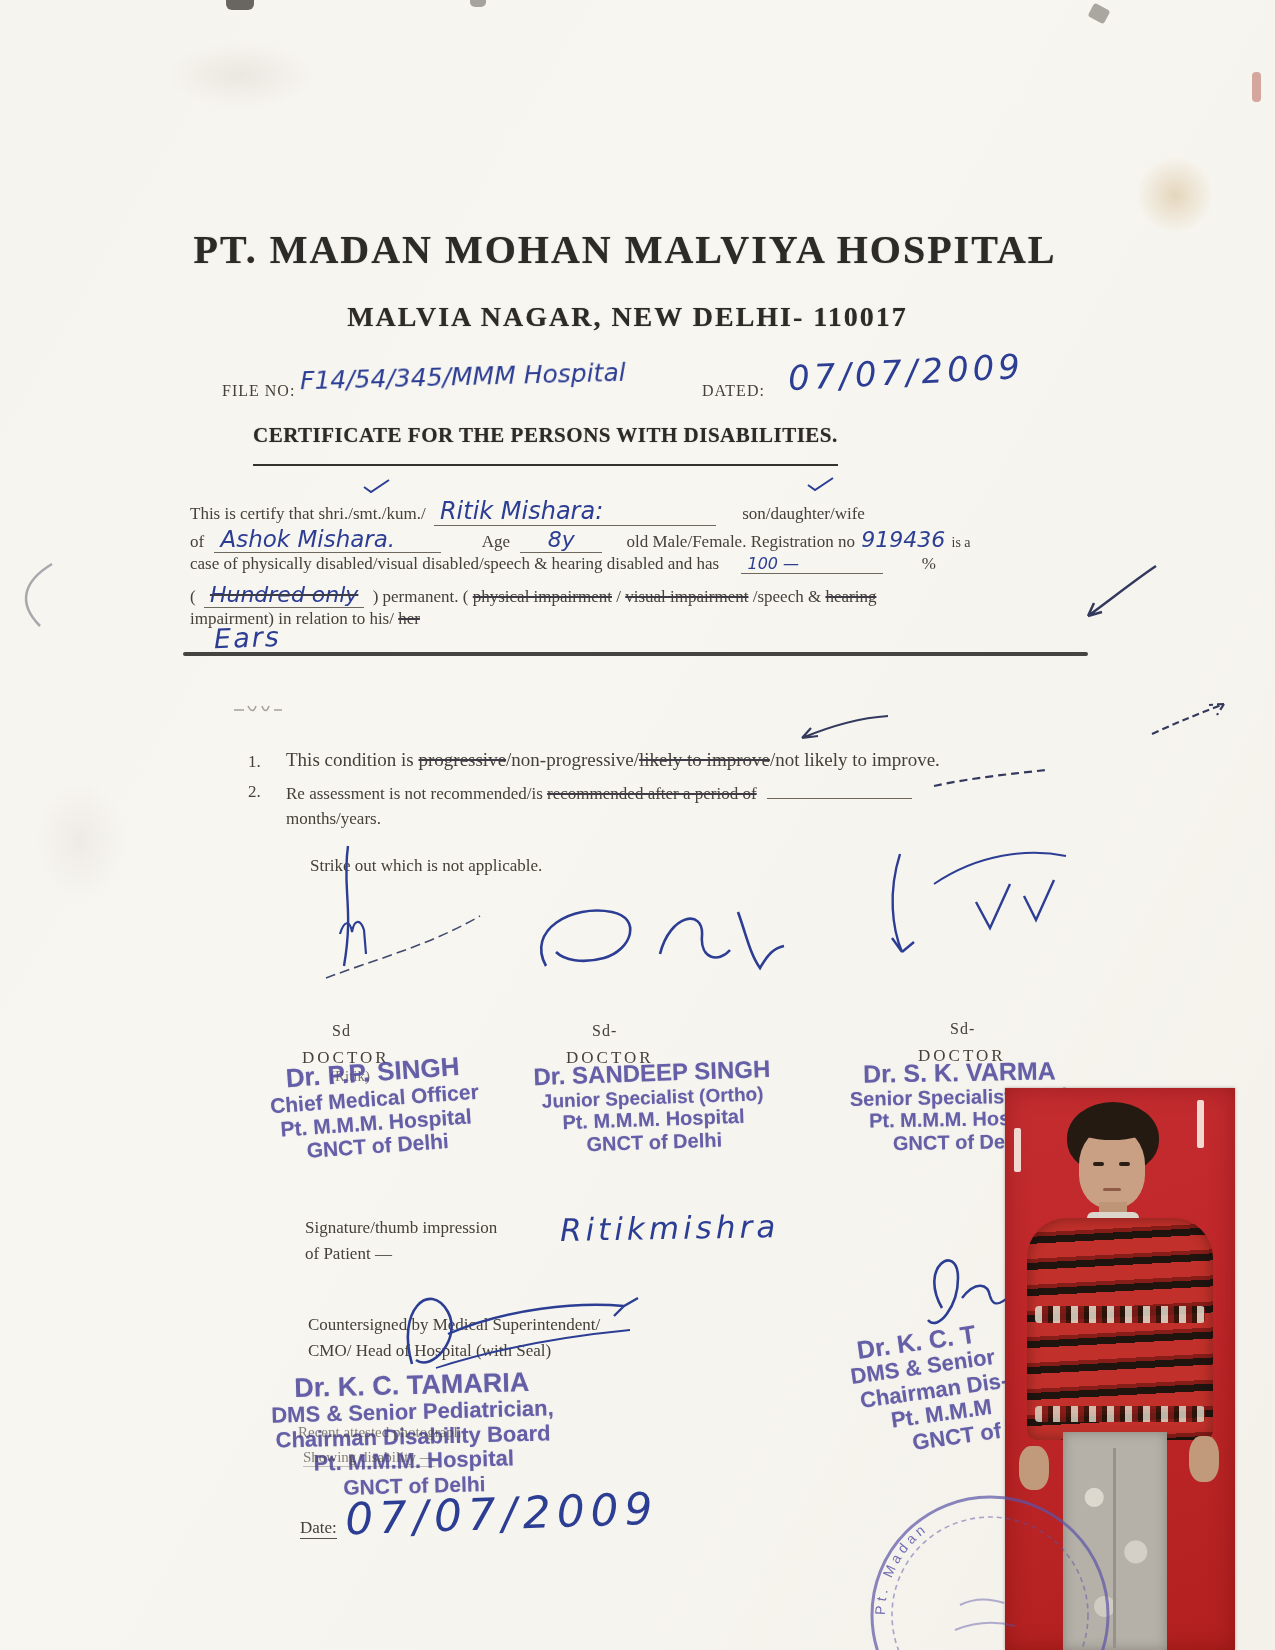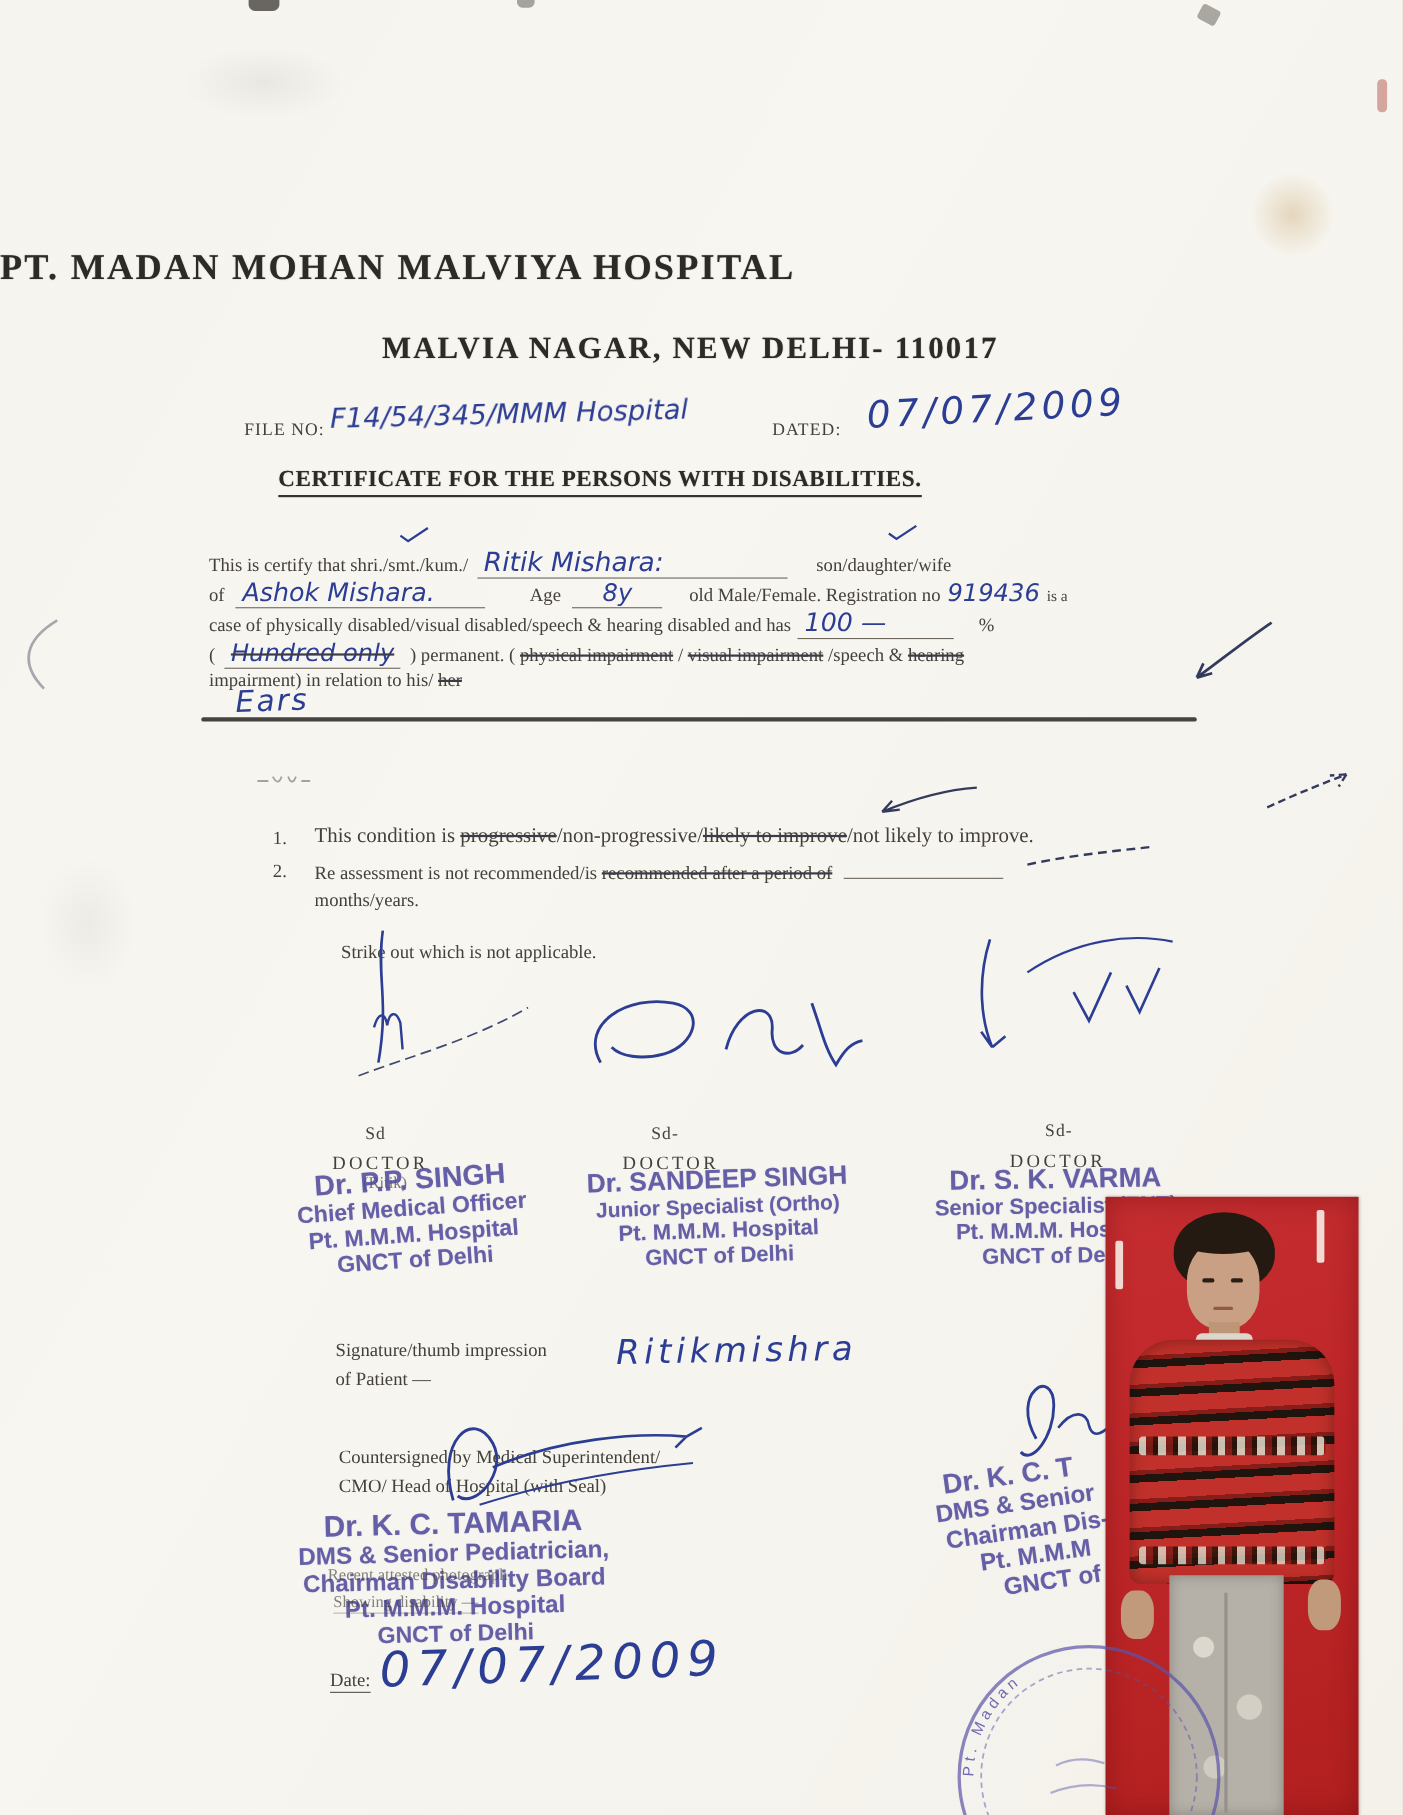--- a/index.html
+++ b/index.html
@@ -27,47 +27,47 @@
   <div class="abs" style="left:470px;top:0;width:16px;height:7px;background:#55504a;opacity:.5;border-radius:0 0 5px 5px;"></div>
   <div class="abs" style="left:1090px;top:6px;width:18px;height:15px;background:#6a665f;opacity:.55;transform:rotate(28deg);border-radius:3px;"></div>
   <div class="abs" style="left:1252px;top:72px;width:9px;height:30px;background:#b2574e;opacity:.5;border-radius:4px;"></div>
   <div class="abs" style="left:1120px;top:140px;width:110px;height:110px;background:radial-gradient(closest-side,rgba(190,150,80,.32),rgba(190,150,80,0) 70%);"></div>
   <div class="abs" style="left:140px;top:30px;width:200px;height:90px;background:radial-gradient(closest-side,rgba(120,115,100,.10),rgba(120,115,100,0) 75%);"></div>
   <div class="abs" style="left:20px;top:760px;width:120px;height:160px;background:radial-gradient(closest-side,rgba(120,115,100,.08),rgba(120,115,100,0) 75%);"></div>
   <svg class="abs" style="left:10px;top:560px;" width="50" height="70" viewBox="0 0 50 70">
     <path d="M42,4 C12,22 8,44 30,66" fill="none" stroke="#5a5a6e" stroke-width="2.5" opacity=".5"></path>
   </svg>
 
-  <div class="abs typed-dark" style="left:0;top:226px;width:1250px;font-size:33px;font-weight:bold;letter-spacing:2px;text-shadow:0 0 1px rgba(43,41,38,.55);">PT. MADAN MOHAN MALVIYA HOSPITAL</div>
+  <div class="abs typed-dark" style="left:0;top:226px;width:1250px;text-align:center;font-size:40px;font-weight:bold;letter-spacing:2px;text-shadow:0 0 1px rgba(43,41,38,.55);">PT. MADAN MOHAN MALVIYA HOSPITAL</div>
   <div class="abs typed-dark" style="left:0;top:301px;width:1255px;text-align:center;font-size:28px;font-weight:bold;letter-spacing:2px;text-shadow:0 0 1px rgba(43,41,38,.55);">MALVIA NAGAR, NEW DELHI- 110017</div>
 
   <div class="abs typed" style="left:222px;top:382px;font-size:16px;letter-spacing:1px;">FILE NO:</div>
   <div class="abs hand smudge" style="left:300px;top:362px;font-size:25px;transform:rotate(-1.5deg);white-space:nowrap;">F14/54/345/MMM Hospital</div>
   <div class="abs typed" style="left:702px;top:382px;font-size:16px;letter-spacing:1px;">DATED:</div>
   <div class="abs hand" style="left:788px;top:352px;font-size:34px;transform:rotate(-3deg);letter-spacing:4px;white-space:nowrap;">07/07/2009</div>
 
-  <div class="abs typed-dark" style="left:253px;top:423px;font-size:21px;font-weight:bold;letter-spacing:.5px;border-bottom:2.5px solid #35332e;padding-bottom:2px;text-shadow:0 0 1px rgba(43,41,38,.5);">CERTIFICATE FOR THE PERSONS WITH DISABILITIES.</div>
+  <div class="abs typed-dark" style="left:253px;top:423px;font-size:21px;font-weight:bold;letter-spacing:.5px;border-bottom:2.5px solid #35332e;padding-bottom:16px;text-shadow:0 0 1px rgba(43,41,38,.5);">CERTIFICATE FOR THE PERSONS WITH DISABILITIES.</div>
 
   <div class="abs typed" style="left:190px;top:497px;font-size:17px;white-space:nowrap;">
     <span>This is certify that shri./smt./kum./</span>
     <span class="hand hl" style="font-size:24px;margin:0 4px;min-width:270px;display:inline-block;">Ritik Mishara:</span>
     <span style="margin-left:18px;">son/daughter/wife</span>
   </div>
   <div class="abs typed" style="left:190px;top:526px;font-size:17px;white-space:nowrap;">
     <span>of</span>
     <span class="hand hl" style="font-size:23px;margin:0 6px;min-width:215px;display:inline-block;">Ashok Mishara.</span>
     <span style="margin-left:30px;">Age</span>
     <span class="hand hl" style="font-size:22px;margin:0 6px;min-width:70px;display:inline-block;text-align:center;">8y</span>
     <span style="margin-left:14px;">old Male/Female. Registration no</span>
     <span class="hand" style="font-size:22px;margin:0 2px;">919436</span>
     <span style="font-size:14px;">is a</span>
   </div>
   <div class="abs typed" style="left:190px;top:554px;font-size:17px;white-space:nowrap;">
     <span>case of physically disabled/visual disabled/speech &amp; hearing disabled and has</span>
-    <span class="hand hl" style="font-size:23px;margin:0 2px;min-width:130px;display:inline-block;font-style:italic;">100 —</span>
+    <span class="hand hl" style="font-size:16px;margin:0 18px;min-width:130px;display:inline-block;font-style:italic;">100 —</span>
     <span style="margin-left:16px;">%</span>
   </div>
   <div class="abs typed" style="left:190px;top:582px;font-size:17px;white-space:nowrap;">
     <span>(</span>
     <span class="hand hl struck" style="font-size:22px;margin:0 4px;">Hundred only</span>
     <span>) permanent. (</span>
     <span class="struck">physical impairment</span>
     <span>/</span>
     <span class="struck">visual impairment</span>
     <span>/speech &amp; </span>

